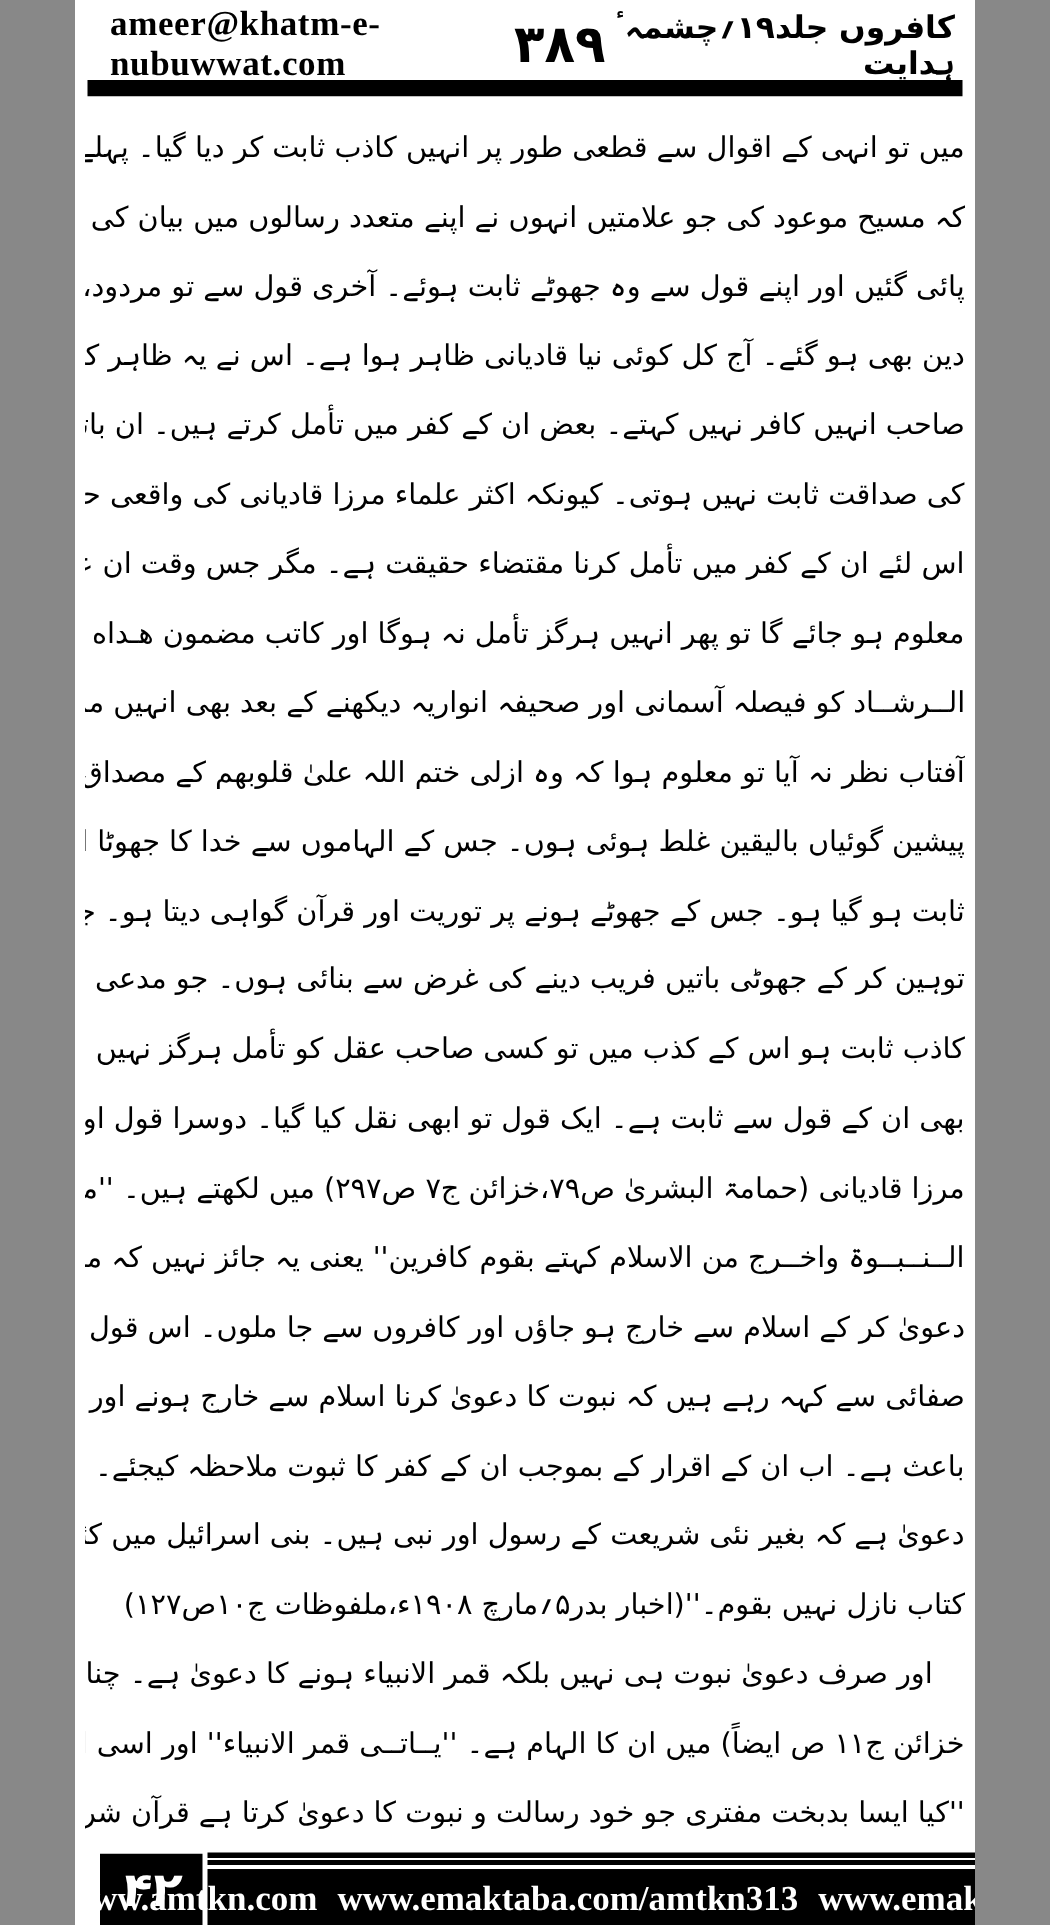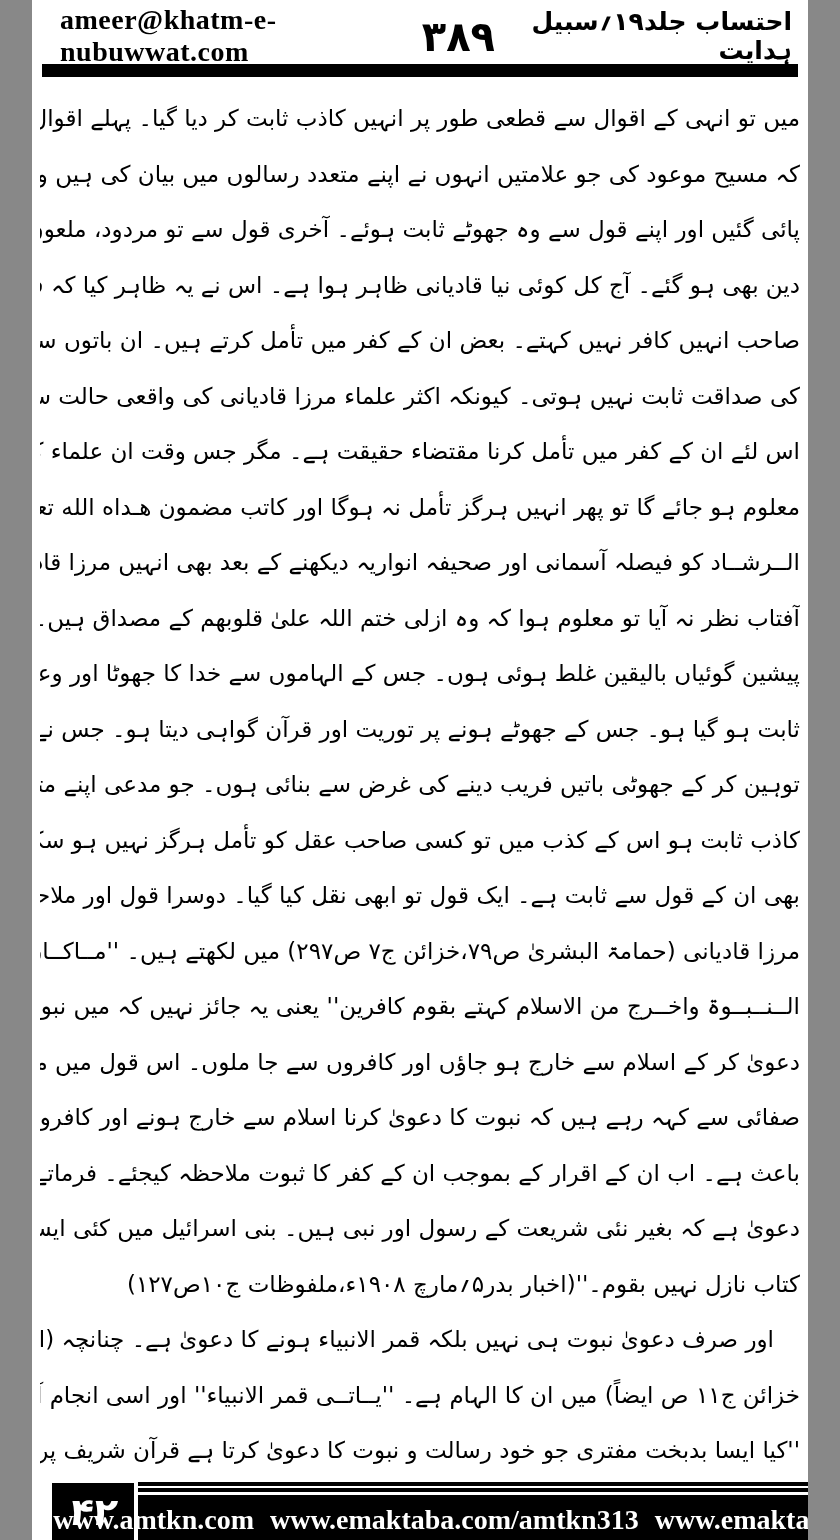--- a/index.html
+++ b/index.html
@@ -1,18 +1,18 @@
 <!DOCTYPE html>
 <html lang="ur"><head>
 <meta charset="utf-8">
 <style>
   html,body{margin:0;padding:0;background:#888;}
   .page{
     position:relative;
-    width:776px;height:1540px;
+    width:720px;height:1540px;
     background:#ffffff;
     margin:0 auto;
     overflow:hidden;
     font-family:"DejaVu Sans", sans-serif;
     color:#000;
   }
   
   .header{
     position:absolute;top:10px;left:28px;right:16px;height:52px;
     display:flex;align-items:center;justify-content:space-between;
@@ -87,21 +87,21 @@
 </head>
 <body>
 
 <div class="page">
 
   <div class="header">
     <div class="header-left">
       <span class="email">ameer@khatm-e-nubuwwat.com</span>
       <span class="pageno">۳۸۹</span>
     </div>
-    <span class="booktitle">احتساب جلد۱۹؍سبیل ہدایت</span>
+    <span class="booktitle">کافروں جلد۱۹؍چشمہٴ ہدایت</span>
   </div>
 
   <div class="rule"></div>
 
   <div class="body">
     <div class="line">میں تو انہی کے اقوال سے قطعی طور پر انہیں کاذب ثابت کر دیا گیا۔ پہلے اقوال سے یقینی فیصلہ ہو گیا</div>
     <div class="line">کہ مسیح موعود کی جو علامتیں انہوں نے اپنے متعدد رسالوں میں بیان کی ہیں وہ ان میں بالیقین نہیں</div>
     <div class="line">پائی گئیں اور اپنے قول سے وہ جھوٹے ثابت ہوئے۔ آخری قول سے تو مردود، ملعون اور کافر و بے</div>
     <div class="line">دین بھی ہو گئے۔ آج کل کوئی نیا قادیانی ظاہر ہوا ہے۔ اس نے یہ ظاہر کیا کہ فلاں فلاں مولوی</div>
     <div class="line">صاحب انہیں کافر نہیں کہتے۔ بعض ان کے کفر میں تأمل کرتے ہیں۔ ان باتوں سے مرزا قادیانی</div>

